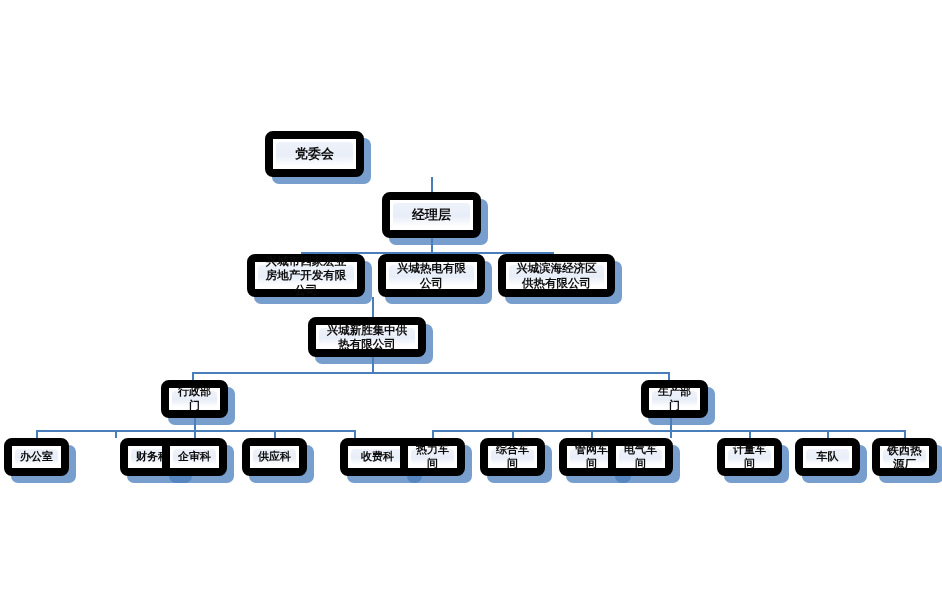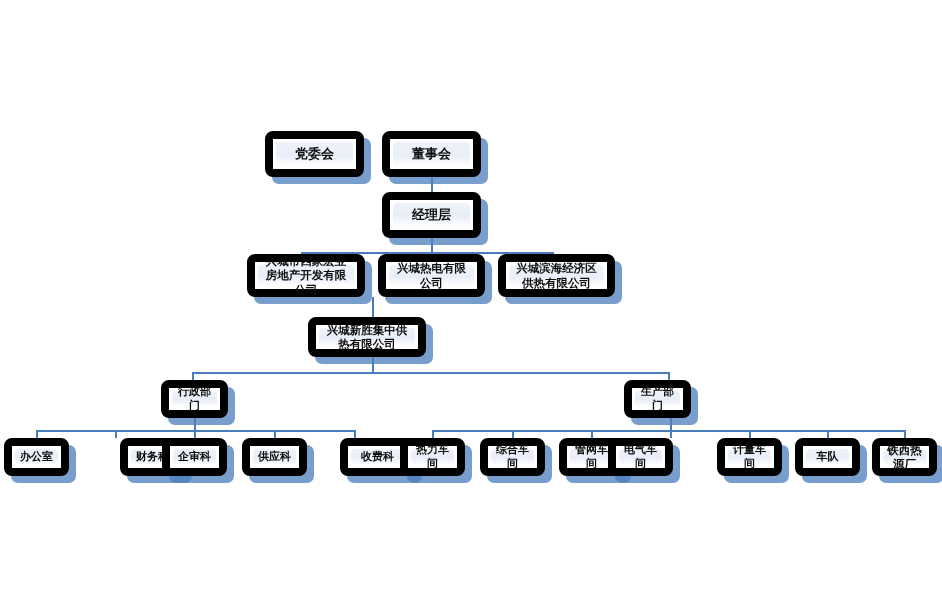--- a/index.html
+++ b/index.html
@@ -114,26 +114,20 @@
   <div class="conn v" style="left:827px; top:430px; height:8px;"></div>
   <div class="conn v" style="left:904px; top:430px; height:8px;"></div>
 
   <div class="node" style="left:265px; top:131px; width:99px; height:46px;">
     <div class="shadow"></div>
     <div class="card">
       <div class="inner t13">党委会</div>
     </div>
   </div>
 
-  <div class="node" style="left:382px; top:131px; width:99px; height:46px;">
-    <div class="shadow"></div>
-    <div class="card">
-      <div class="inner t13">董事会</div>
-    </div>
-  </div>
 
   <div class="node" style="left:382px; top:192px; width:99px; height:46px;">
     <div class="shadow"></div>
     <div class="card">
       <div class="inner t13">经理层</div>
     </div>
   </div>
 
   <div class="node" style="left:247px; top:254px; width:118px; height:43px;">
     <div class="shadow"></div>
@@ -163,21 +157,21 @@
     </div>
   </div>
 
   <div class="node" style="left:161px; top:380px; width:67px; height:38px;">
     <div class="shadow"></div>
     <div class="card">
       <div class="inner t12">行政部门</div>
     </div>
   </div>
 
-  <div class="node" style="left:624px; top:380px; width:67px; height:38px;">
+  <div class="node" style="left:641px; top:380px; width:67px; height:38px;">
     <div class="shadow"></div>
     <div class="card">
       <div class="inner t12">生产部门</div>
     </div>
   </div>
 
   <div class="node" style="left:4px; top:438px; width:65px; height:38px;">
     <div class="shadow"></div>
     <div class="card">
       <div class="inner t12">办公室</div>

